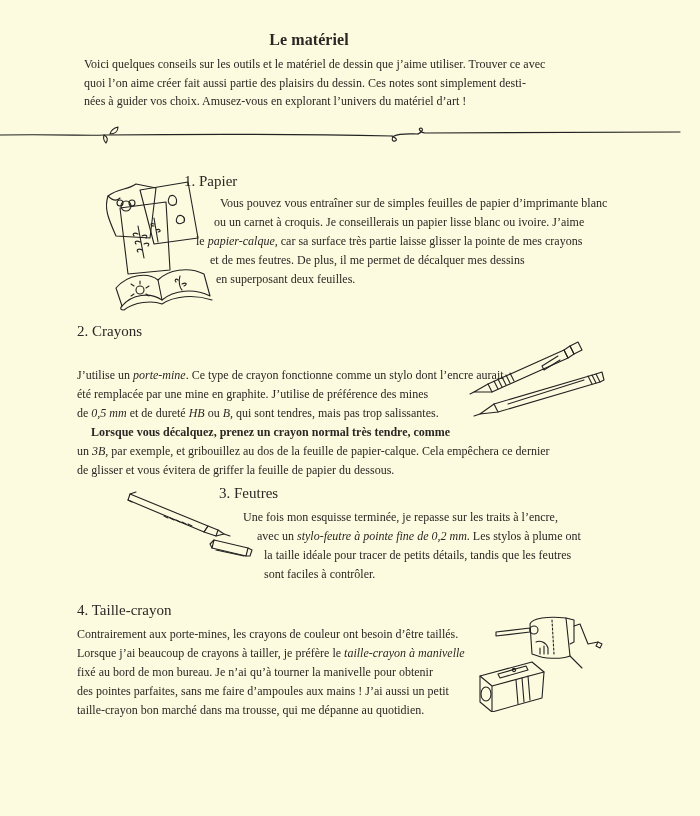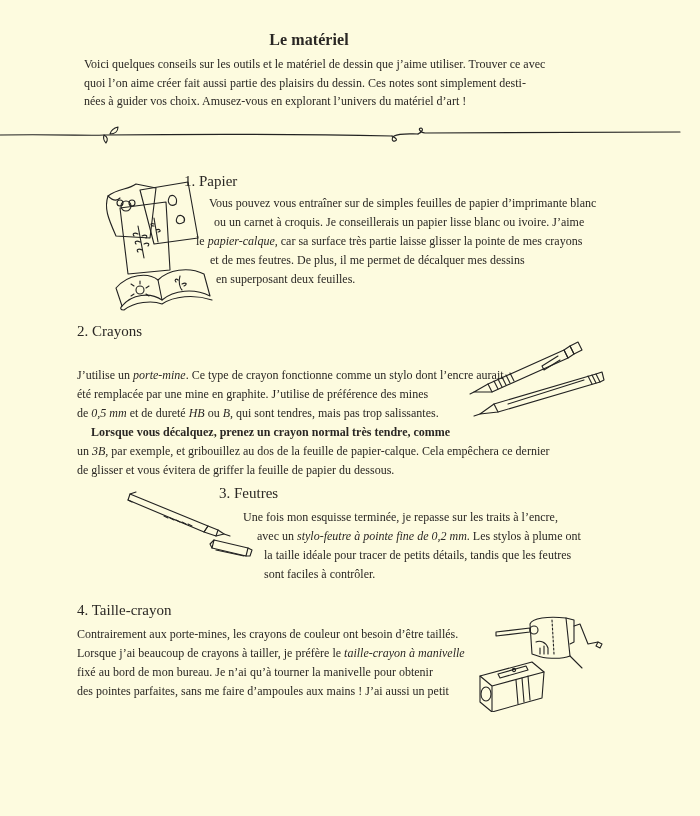--- a/index.html
+++ b/index.html
@@ -67,21 +67,21 @@
     <path d="M56 40 L60 64 M56 46 C52 44, 52 48, 56 48 M58 52 C62 50, 64 54, 60 54"></path>
 
     <path d="M18 110 C30 96, 50 94, 60 102 C70 92, 90 88, 106 96 L112 118 C96 110, 76 112, 64 122 C52 114, 34 116, 24 128 Z"></path>
     <path d="M60 102 L64 122"></path>
     <path d="M24 128 C22 130, 22 132, 26 132 C36 124, 54 122, 64 126 C76 118, 96 116, 114 122"></path>
     <circle cx="42" cy="112" r="4"></circle>
     <path d="M42 106 L42 103 M48 110 L51 108 M48 116 L51 118 M36 116 L33 118 M36 108 L33 106"></path>
     <path d="M82 98 C80 104, 82 110, 84 112 M80 102 C78 100, 76 102, 78 104 M84 106 C88 104, 90 106, 86 108"></path>
   </svg>
   <div class="para" style="left:209px; top:194px;">
-    <span class="ln" style="margin-left:0px;"><span>Vous pouvez vous entraîner sur de simples feuilles de papier d’imprimante blanc</span></span>
+    <span class="ln" style="margin-left:11px;"><span>Vous pouvez vous entraîner sur de simples feuilles de papier d’imprimante blanc</span></span>
     <span class="ln" style="margin-left:5px;"><span>ou un carnet à croquis. Je conseillerais un papier lisse blanc ou ivoire. J’aime</span></span>
     <span class="ln" style="margin-left:-13px;"><span>le </span><em>papier-calque</em><span>, car sa surface très partie laisse glisser la pointe de mes crayons</span></span>
     <span class="ln" style="margin-left:1px;"><span>et de mes feutres. De plus, il me permet de décalquer mes dessins</span></span>
     <span class="ln" style="margin-left:7px;"><span>en superposant deux feuilles.</span></span>
   </div>
 
   <div class="h2" style="left:77px; top:323px;">2. Crayons</div>
   <div class="para" style="left:77px; top:366px;">
     <span class="ln"><span>J’utilise un </span><em>porte-mine</em><span>. Ce type de crayon fonctionne comme un stylo dont l’encre aurait</span></span>
     <span class="ln"><span>été remplacée par une mine en graphite. J’utilise de préférence des mines</span></span>
@@ -127,20 +127,21 @@
     <span class="ln" style="margin-left:21px;"><span>la taille idéale pour tracer de petits détails, tandis que les feutres</span></span>
     <span class="ln" style="margin-left:21px;"><span>sont faciles à contrôler.</span></span>
   </div>
 
   <div class="h2" style="left:77px; top:602px;">4. Taille-crayon</div>
   <div class="para" style="left:77px; top:625px;">
     <span class="ln"><span>Contrairement aux porte-mines, les crayons de couleur ont besoin d’être taillés.</span></span>
     <span class="ln"><span>Lorsque j’ai beaucoup de crayons à tailler, je préfère le </span><em>taille-crayon à manivelle</em><span></span></span>
     <span class="ln"><span>fixé au bord de mon bureau. Je n’ai qu’à tourner la manivelle pour obtenir</span></span>
     <span class="ln"><span>des pointes parfaites, sans me faire d’ampoules aux mains ! J’ai aussi un petit</span></span>
+    <span class="ln"><span>taille-crayon bon marché dans ma trousse, qui me dépanne au quotidien.</span></span>
   </div>
   <svg class="illus" style="left:470px; top:612px;" width="150" height="100" viewBox="0 0 150 100">
 
     <path d="M48 12 L100 18 L50 24 Z" style="display:none"></path>
     <path d="M50 10 L98 14 L100 18 L52 22 Z" style="display:none"></path>
     <path d="M26 20 L60 16 L60 20 L26 24 Z"></path>
     <path d="M60 12 C62 6, 78 4, 96 6 L100 44 C90 48, 72 46, 68 44 L62 42 Z"></path>
     <circle cx="64" cy="18" r="4"></circle>
     <path d="M96 6 L104 8 L104 30 L100 32"></path>
     <path d="M104 14 L110 12 L118 32 L128 30"></path>

